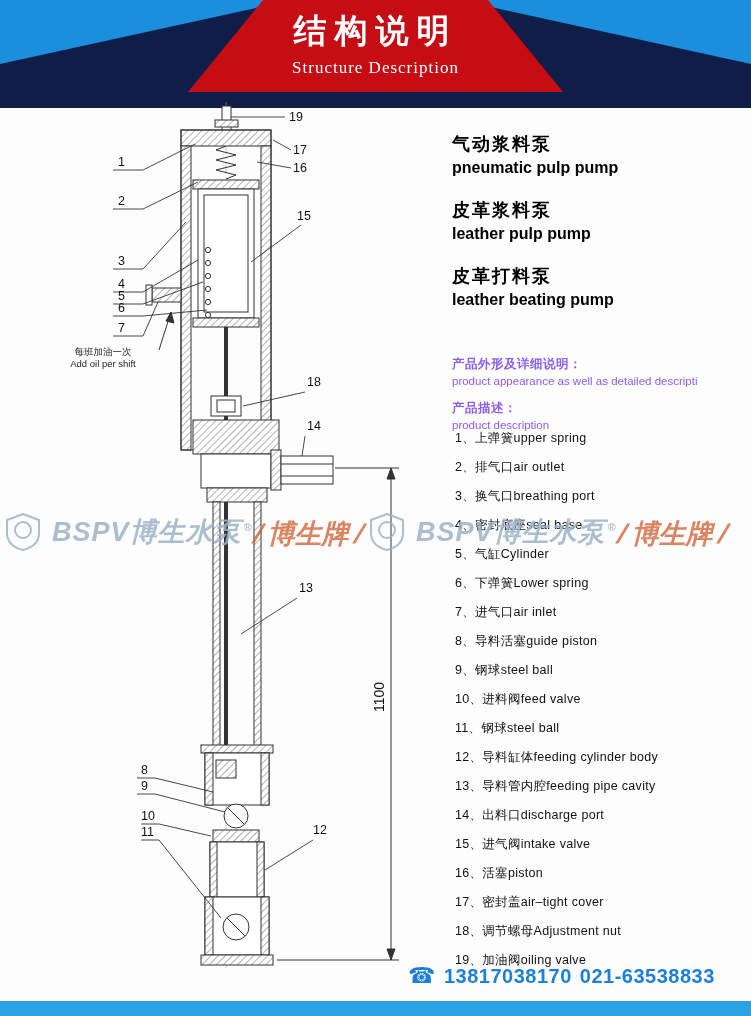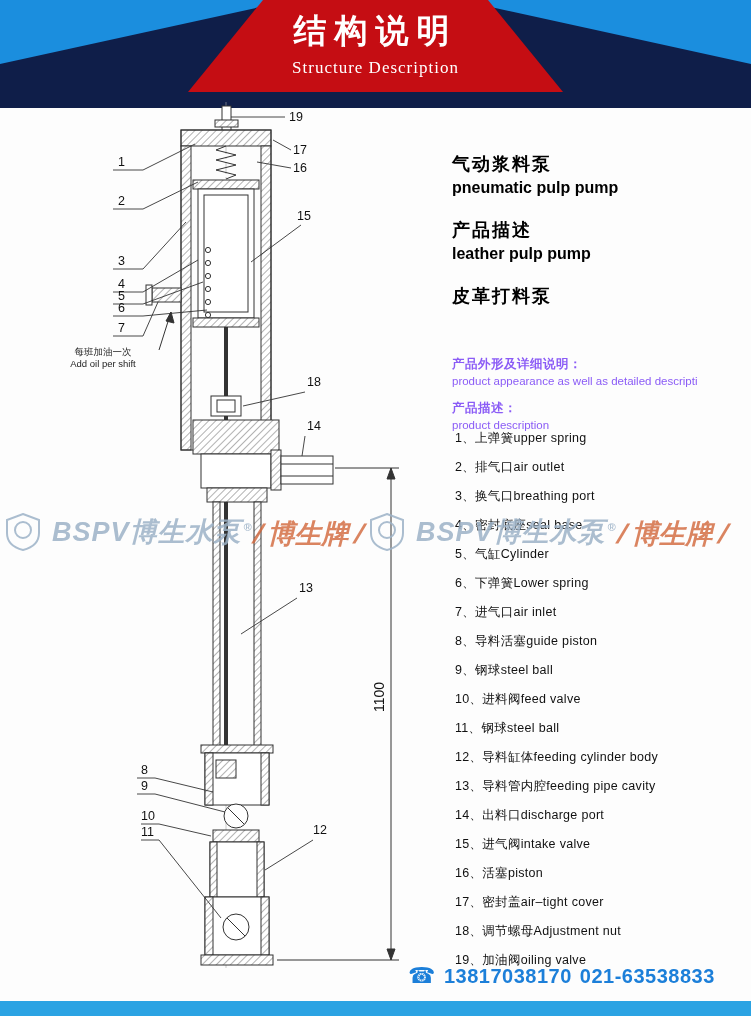--- a/index.html
+++ b/index.html
@@ -12,21 +12,21 @@
   .hdr-tri-left  { position:absolute; top:0; left:0;  width:292px; height:64px; background:#1b8ede; clip-path:polygon(0 0,100% 0,0 100%); }
   .hdr-tri-right { position:absolute; top:0; right:0; width:292px; height:64px; background:#1b8ede; clip-path:polygon(0 0,100% 0,100% 100%); }
   .hdr-ribbon { position:absolute; left:188px; top:0; width:375px; height:92px; background:#c50d13;
                 clip-path:polygon(20% 0,80% 0,100% 100%,0 100%); color:#fff; text-align:center; padding-top:9px; }
   .hdr-cn { font-size:33px; font-weight:700; letter-spacing:8px; }
   .hdr-en { font-family:"Liberation Serif", serif; font-size:17px; letter-spacing:1px; margin-top:4px; }
 
   
   .products { position:absolute; left:452px; top:133px; color:#000; }
   .prod-group { margin-bottom:21px; }
-  .prod-cn { font-size:18px; font-weight:700; letter-spacing:2px; line-height:22px;margin-top:20px; }
+  .prod-cn { font-size:18px; font-weight:700; letter-spacing:2px; line-height:22px; }
   .prod-en { font-size:16px; font-weight:700; line-height:21px; margin-top:2px; }
 
   .desc-block { position:absolute; left:452px; top:356px; color:#8b5cf6; }
   .desc-cn { font-size:12.5px; font-weight:700; letter-spacing:.5px; }
   .desc-en { font-size:11.5px; margin:2px 0 13px; }
 
   .parts-list { position:absolute; left:455px; top:424px; font-size:12.5px; color:#111; }
   .part-row { height:29px; line-height:29px; white-space:nowrap; letter-spacing:.3px; }
 
   
@@ -208,25 +208,26 @@
     <div>每班加油一次</div>
     <div>Add oil per shift</div>
   </div>
 
   <div class="products">
     <div class="prod-group">
       <div class="prod-cn">气动浆料泵</div>
       <div class="prod-en">pneumatic pulp pump</div>
     </div>
     <div class="prod-group">
-      <div class="prod-cn">产品描述</div>
+      <div class="prod-cn">皮革浆料泵</div>
       <div class="prod-en">leather pulp pump</div>
     </div>
     <div class="prod-group">
       <div class="prod-cn">皮革打料泵</div>
+      <div class="prod-en">leather beating pump</div>
     </div>
   </div>
 
   <div class="desc-block">
     <div class="desc-cn">产品外形及详细说明：</div>
     <div class="desc-en">product appearance as well as detailed descripti</div>
     <div class="desc-cn">产品描述：</div>
     <div class="desc-en">product description</div>
   </div>
 

